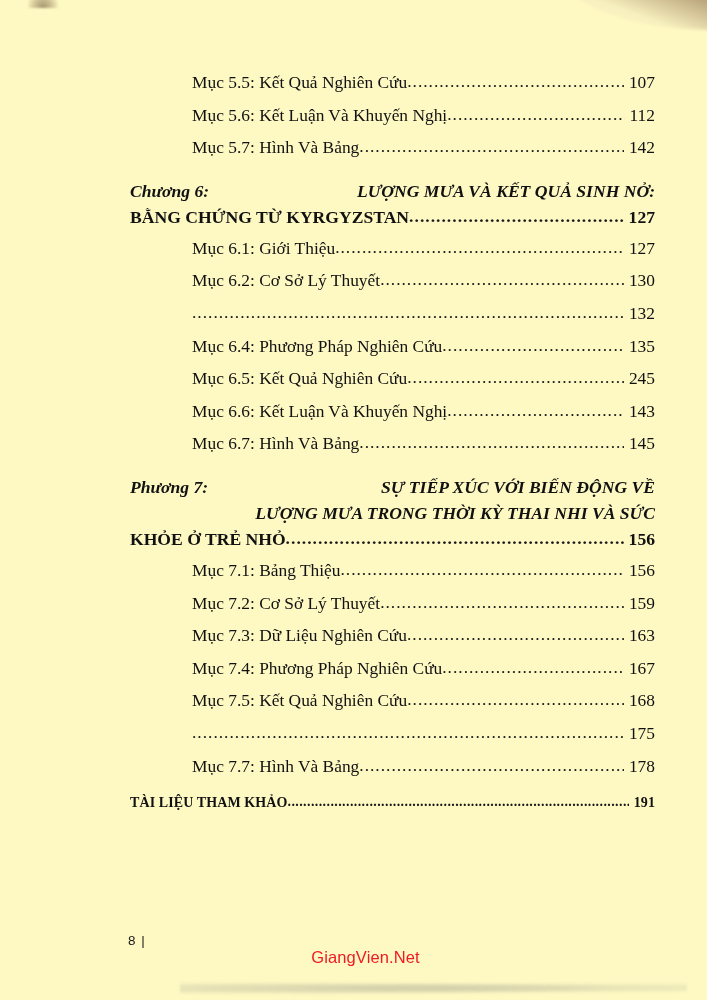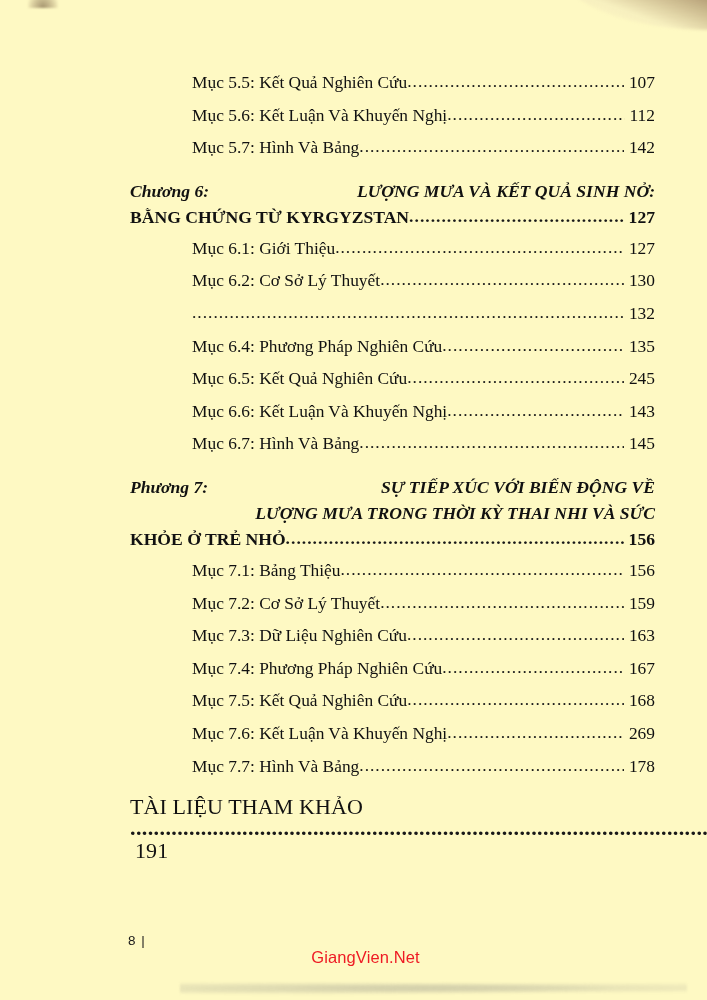--- a/index.html
+++ b/index.html
@@ -74,25 +74,24 @@
 
   .row.section {
     margin-left: 192px;
     width: 463px;
     font-size: 17.4px;
     height: 32.6px;
     align-items: flex-start;
   }
 
   .row.chapter {
-    font-weight: normal;
-    font-size: 22px;
+    font-weight: bold;
+    font-size: 14px;
     width: 525px;
     letter-spacing: 0.1px;
-    flex-direction: column;
   }
 
   .label {
     white-space: nowrap;
     flex: 0 0 auto;
   }
 
   .leader {
     flex: 1 1 auto;
     overflow: hidden;
@@ -287,23 +286,22 @@
       <span class="label">Mục 7.4: Phương Pháp Nghiên Cứu</span>
       <span class="leader"></span>
       <span class="pageno">167</span>
     </div>
     <div class="row section">
       <span class="label">Mục 7.5: Kết Quả Nghiên Cứu</span>
       <span class="leader"></span>
       <span class="pageno">168</span>
     </div>
     <div class="row section">
-      <span class="label">Mục 7.6: Kết Luận Và Khuyến Nghị </span>
-      <span class="leader"></span>
-      <span class="pageno">269</span>
+      <span class="leader"></span>
+      <span class="pageno">175</span>
     </div>
     <div class="row section">
       <span class="label">Mục 7.7: Hình Và Bảng</span>
       <span class="leader"></span>
       <span class="pageno">178</span>
     </div>
 
     <div class="sp-6"></div>
 
     <div class="row chapter">

